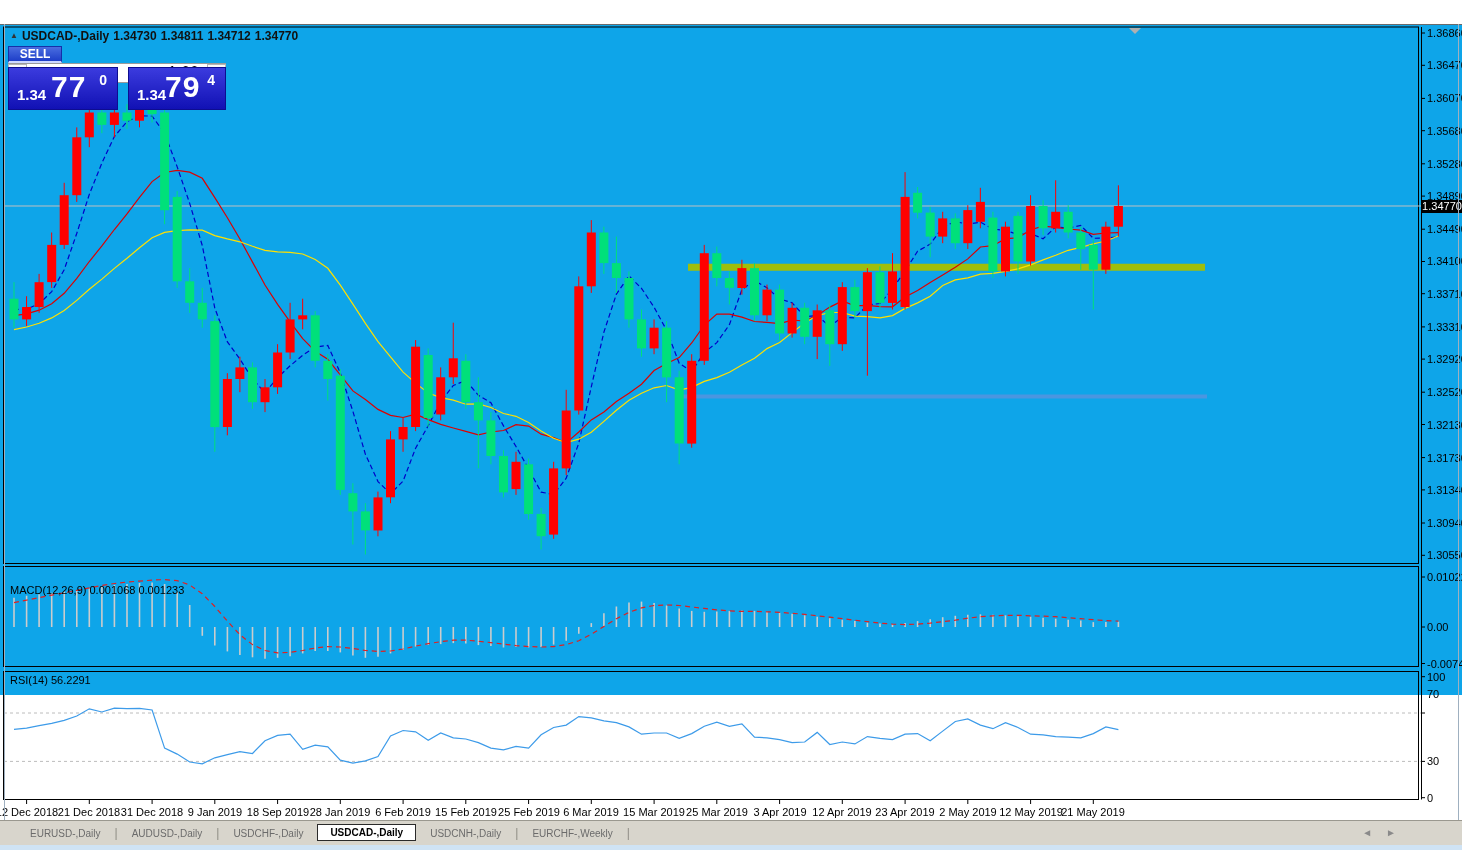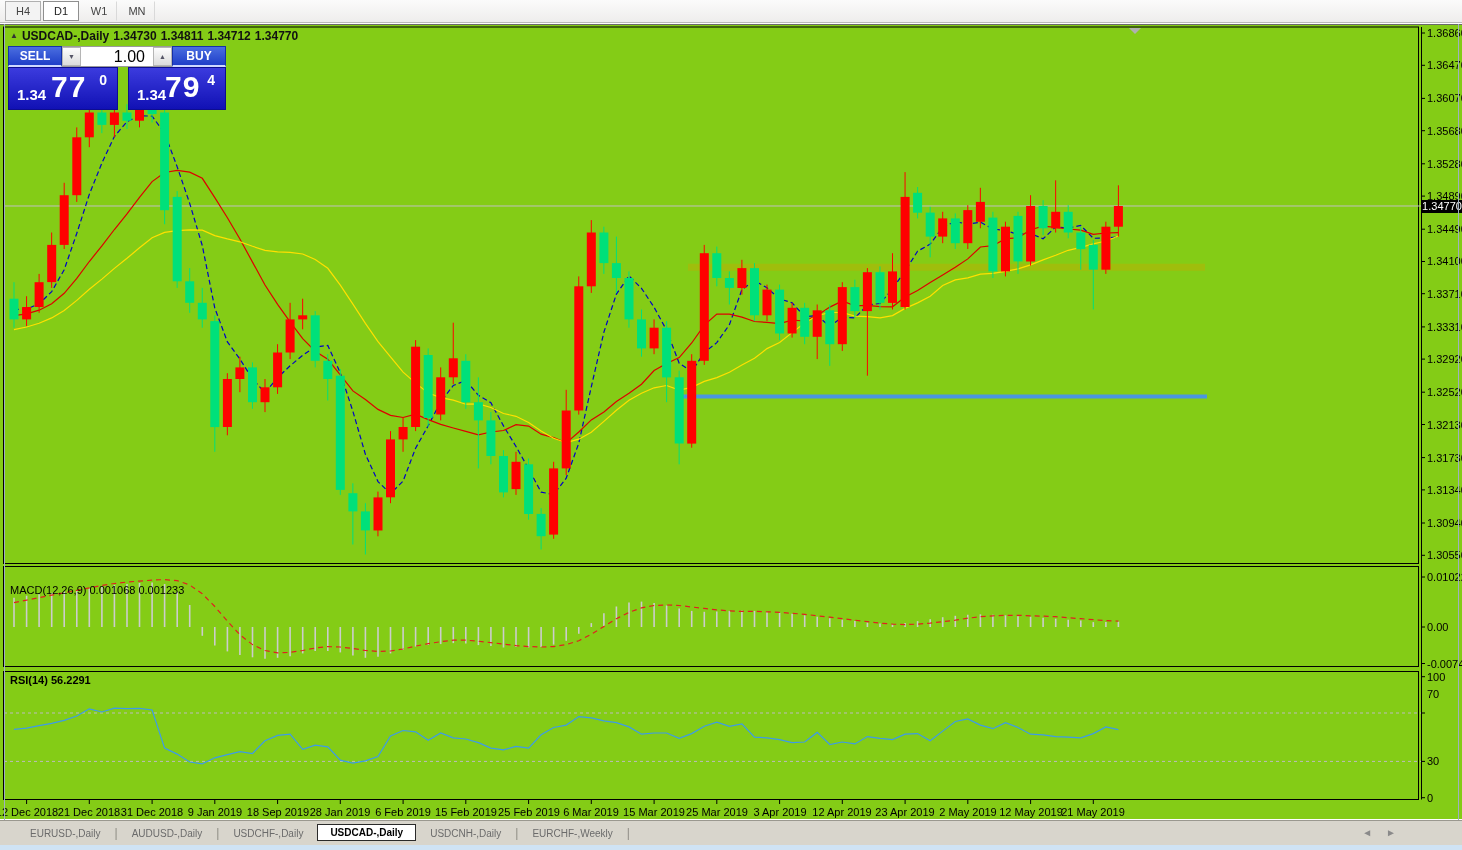--- a/index.html
+++ b/index.html
@@ -6,34 +6,34 @@
   .app{position:relative;width:1462px;height:850px;overflow:hidden;background:#ffffff;}
   
   .tf-toolbar{position:absolute;left:0;top:0;width:1462px;height:23px;
     background:linear-gradient(#fbfbfb,#eeedec);border-bottom:1px solid #b9b9b9;
     display:flex;align-items:center;padding-left:4px;box-sizing:border-box;z-index:6;}
   .tf-btn{height:18px;min-width:26px;margin:0 1px;display:flex;align-items:center;justify-content:center;
     font-size:11px;color:#444;border:1px solid transparent;border-right:1px solid #d9d9d9;padding:0 4px;cursor:default;}
   .tf-btn.first{border:1px solid #b0b0b0;background:#f3f3f3;}
   .tf-btn.active{background:#ffffff;border:1px solid #8f8f8f;color:#222;}
   
-  .chart-region{position:absolute;left:0;top:24px;width:1462px;height:795px;background:#84cc16;}
+  .chart-region{position:absolute;left:0;top:24px;width:1462px;height:671px;background:#0ea5e9;}
   svg#chart-svg{position:absolute;left:0;top:0;}
   .lbl{position:absolute;font-size:11px;color:#000;white-space:nowrap;}
   .axis-lbl{left:1427px;}
   .date-lbl{transform:translateX(-50%);top:782px;}
   .chart-title{position:absolute;left:10px;top:5px;font-size:12px;font-weight:600;color:#111;z-index:4;}
   .chart-title .tri{font-size:8px;vertical-align:2px;margin-right:4px;color:#333;}
   .chart-title span{margin-right:4px;}
   .ind-lbl{position:absolute;font-size:11px;color:#000;z-index:4;}
   .cur-badge{position:absolute;left:1422px;top:176px;width:40px;height:13px;background:#000;color:#fff;
     font-size:11px;line-height:13px;text-align:center;z-index:4;}
   
   .trade-panel{position:absolute;left:8px;top:22px;width:218px;z-index:5;}
-  .tp-row1{display:flex;height:21px;}
+  .tp-row1{display:flex;height:21px;flex-direction:column;}
   .tp-btn{width:54px;background:linear-gradient(#4a6ee0,#1e3ec8);color:#fff;font-size:12px;font-weight:bold;
     display:flex;align-items:center;justify-content:center;border:1px solid #1530a8;box-sizing:border-box;
     border-bottom:2px solid #cdd8ff;cursor:pointer;}
   .tp-spin{flex:1;display:flex;border:1px solid #9a9a9a;border-left:none;border-right:none;box-sizing:border-box;background:#fff;}
   .tp-spin-btn{width:17px;background:linear-gradient(#fdfdfd,#dcdcdc);border:1px solid #b5b5b5;color:#556;
     font-size:7px;display:flex;align-items:center;justify-content:center;cursor:pointer;}
   .tp-vol{flex:1;font-size:16px;color:#000;display:flex;align-items:center;justify-content:flex-end;padding-right:8px;}
   .tp-row2{display:flex;height:43px;margin-top:0;}
   .tp-price{width:110px;background:linear-gradient(#3b3bde,#1111b4);color:#fff;border:1px solid #0d0d90;
     box-sizing:border-box;position:relative;cursor:pointer;}
@@ -51,26 +51,20 @@
   .tab-arrows{position:absolute;right:60px;top:6px;font-size:10px;color:#8a8a8a;letter-spacing:14px;cursor:pointer;}
   .bottom-strip{position:absolute;left:0;top:845px;width:1462px;height:5px;background:#cfe3f4;}
   .win-edge-l{position:absolute;left:4px;top:24px;width:1px;height:796px;background:#9fb0c0;z-index:7;}
   .win-edge-r{position:absolute;left:1458px;top:24px;width:1px;height:796px;background:#9fb0c0;z-index:7;}
 </style>
 </head>
 <body>
 
 <div class="app">
 
-  <div class="tf-toolbar" id="tf-toolbar">
-      <div class="tf-btn first">H4</div>
-      <div class="tf-btn active">D1</div>
-      <div class="tf-btn">W1</div>
-      <div class="tf-btn">MN</div>
-    </div>
 
   <div class="chart-region">
     <svg id="chart-svg" width="1462" height="826">
         <rect x="3.5" y="3" width="1415" height="536.5" fill="none" stroke="#000" stroke-width="1"></rect>
         <rect x="3.5" y="542.5" width="1415" height="100" fill="none" stroke="#000" stroke-width="1"></rect>
         <rect x="3.5" y="647.5" width="1415" height="128" fill="none" stroke="#000" stroke-width="1"></rect>
         <line x1="1421.5" y1="3" x2="1421.5" y2="775.5" stroke="#000"></line>
         <line x1="0" y1="0.5" x2="1462" y2="0.5" stroke="#6a6a6a"></line>
         <line x1="4" y1="181.99975000000117" x2="1421" y2="181.99975000000117" stroke="#c0c0c0" stroke-width="1"></line>
         <line x1="688" y1="243.25324999999992" x2="1205" y2="243.25324999999992" stroke="#9fbe0c" stroke-width="7"></line>
@@ -420,21 +414,21 @@
           <span class="tp-sup">4</span>
         </div>
       </div>
     </div>
 
     <div class="ind-lbl" style="left:10px;top:560px;">
       <span>MACD(12,26,9)</span>
       <span>0.001068</span>
       <span>0.001233</span>
     </div>
-    <div class="ind-lbl" style="left:10px;top:650px;font-weight:bold;">
+    <div class="ind-lbl" style="left:10px;top:650px;">
       <span>RSI(14)</span>
       <span>56.2291</span>
     </div>
 
     <div class="cur-badge">1.34770</div>
 
     <div id="labels-layer">
         <div class="lbl axis-lbl" style="top: 3px;">1.36860</div>
         <div class="lbl axis-lbl" style="top: 35px;">1.36470</div>
         <div class="lbl axis-lbl" style="top: 68px;">1.36070</div>

